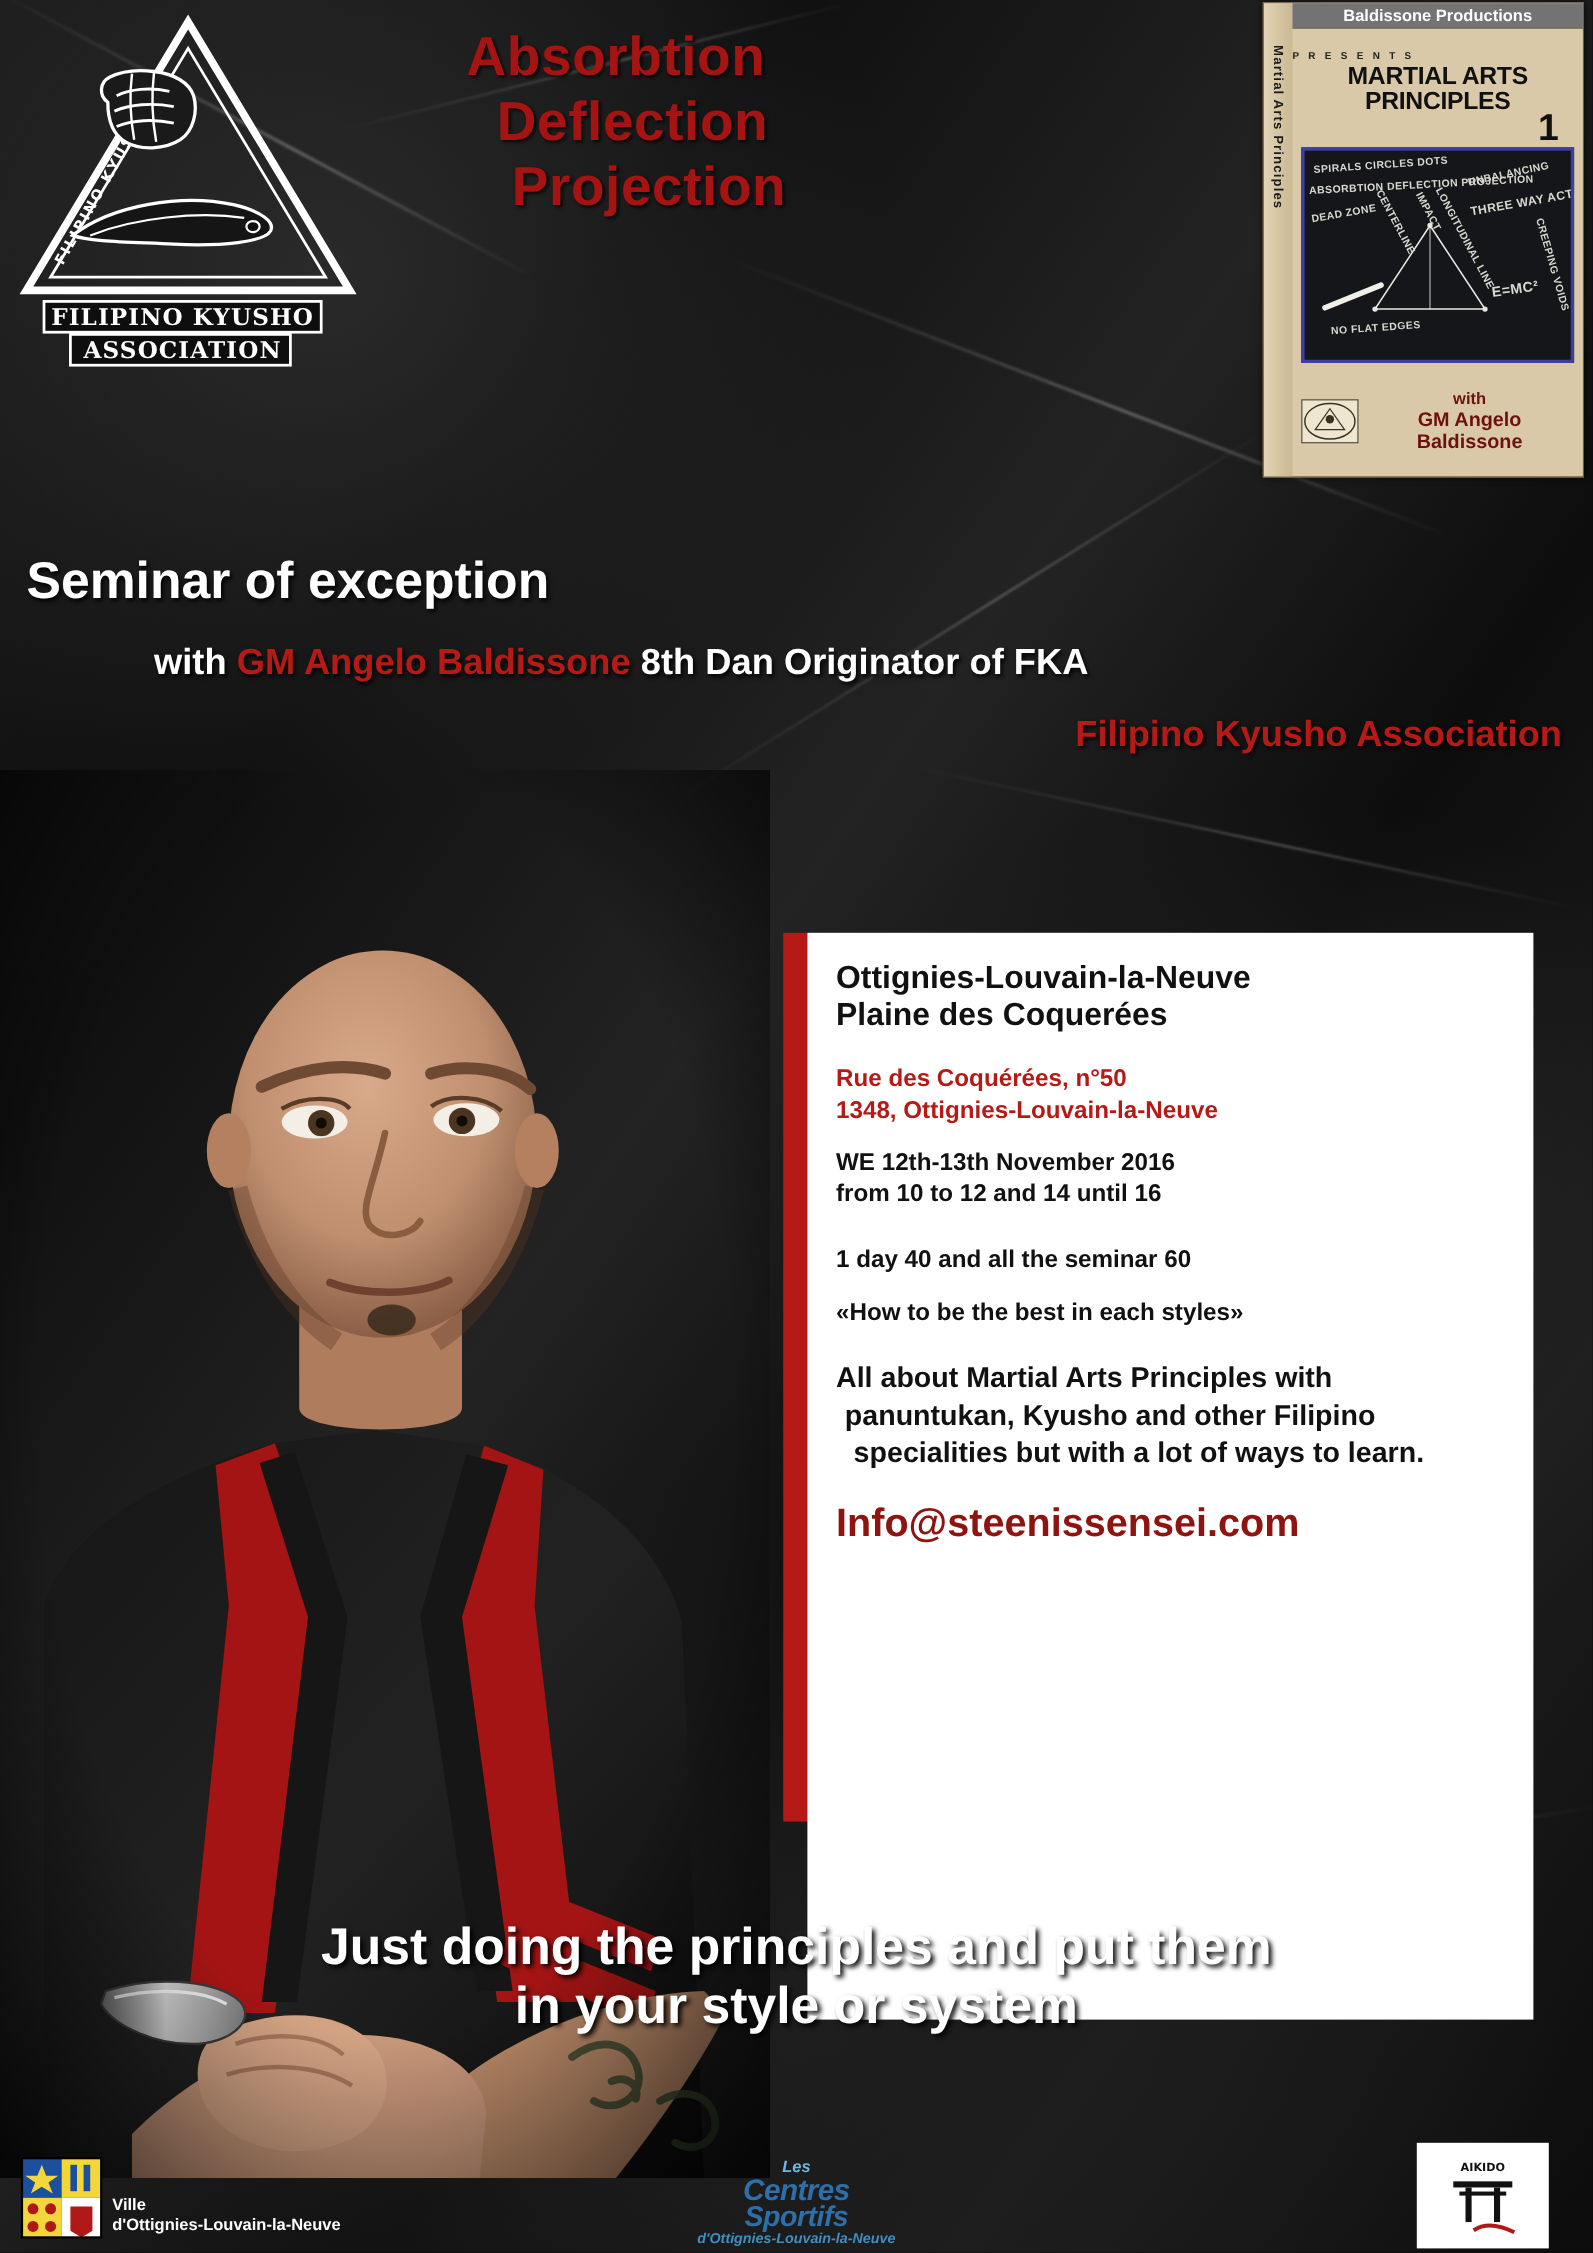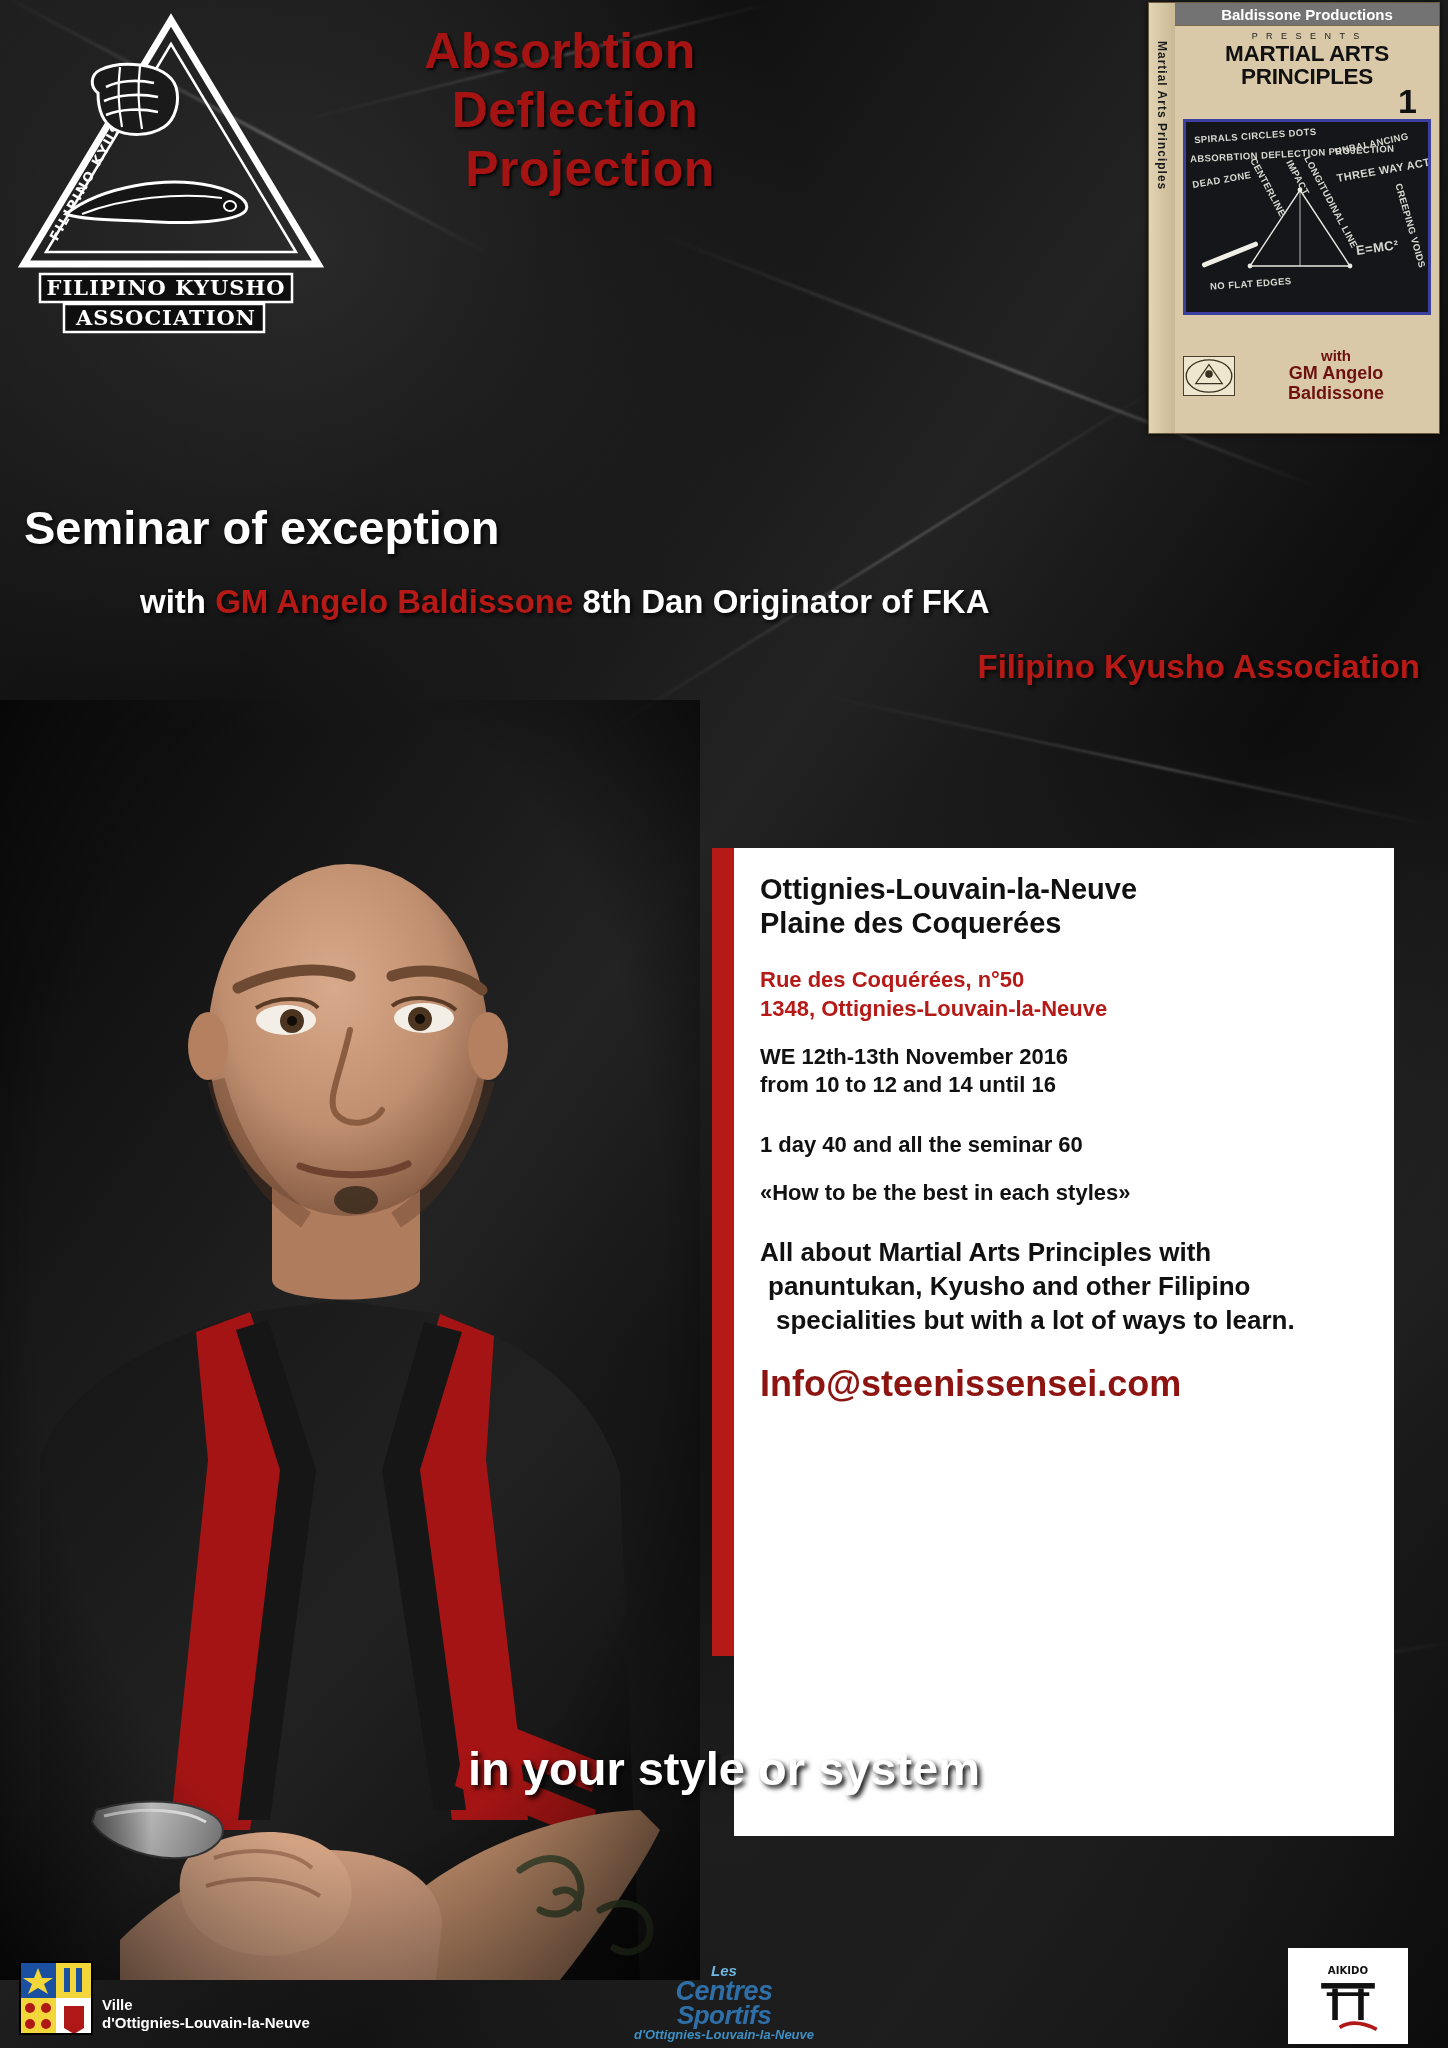--- a/index.html
+++ b/index.html
@@ -87,23 +87,23 @@
     font-size: 15px;
     font-weight: bold;
     text-align: center;
     padding: 3px 0 2px;
     border-bottom: 1px solid #7a6a4c;
   }
   .dvd-presents {
     color: #20201c;
     font-size: 9px;
     letter-spacing: 3px;
-    text-align: center;
-    font-weight: normal;
-    padding: 5px 0 2px;
+    text-align: left;
+    font-weight: bold;
+    padding: 20px 0 2px;
   }
   .dvd-title {
     color: #111;
     font-size: 22.5px;
     font-weight: bold;
     text-align: center;
     letter-spacing: -0.3px;
     line-height: 1;
     padding: 0 2px;
   }
@@ -483,20 +483,21 @@
     <div class="ib-quote">«How to be the best in each styles»</div>
     <div class="ib-desc">
       <div>All about Martial Arts Principles with</div>
       <div class="l2">panuntukan, Kyusho and other Filipino</div>
       <div class="l3">specialities but with a lot of ways to learn.</div>
     </div>
     <div class="ib-mail">Info@steenissensei.com</div>
   </div>
 
   <div class="slogan">
+    <div>Just doing the principles and put them</div>
     <div>in your style or system</div>
   </div>
 
   <div class="footer">
 
     <div class="ville">
       <svg class="ville-crest" viewBox="0 0 76 76" xmlns="http://www.w3.org/2000/svg">
         <rect x="2" y="2" width="36" height="36" fill="#1b4fa0"></rect>
         <rect x="38" y="2" width="36" height="36" fill="#f2d63a"></rect>
         <rect x="2" y="38" width="36" height="36" fill="#f2d63a"></rect>

